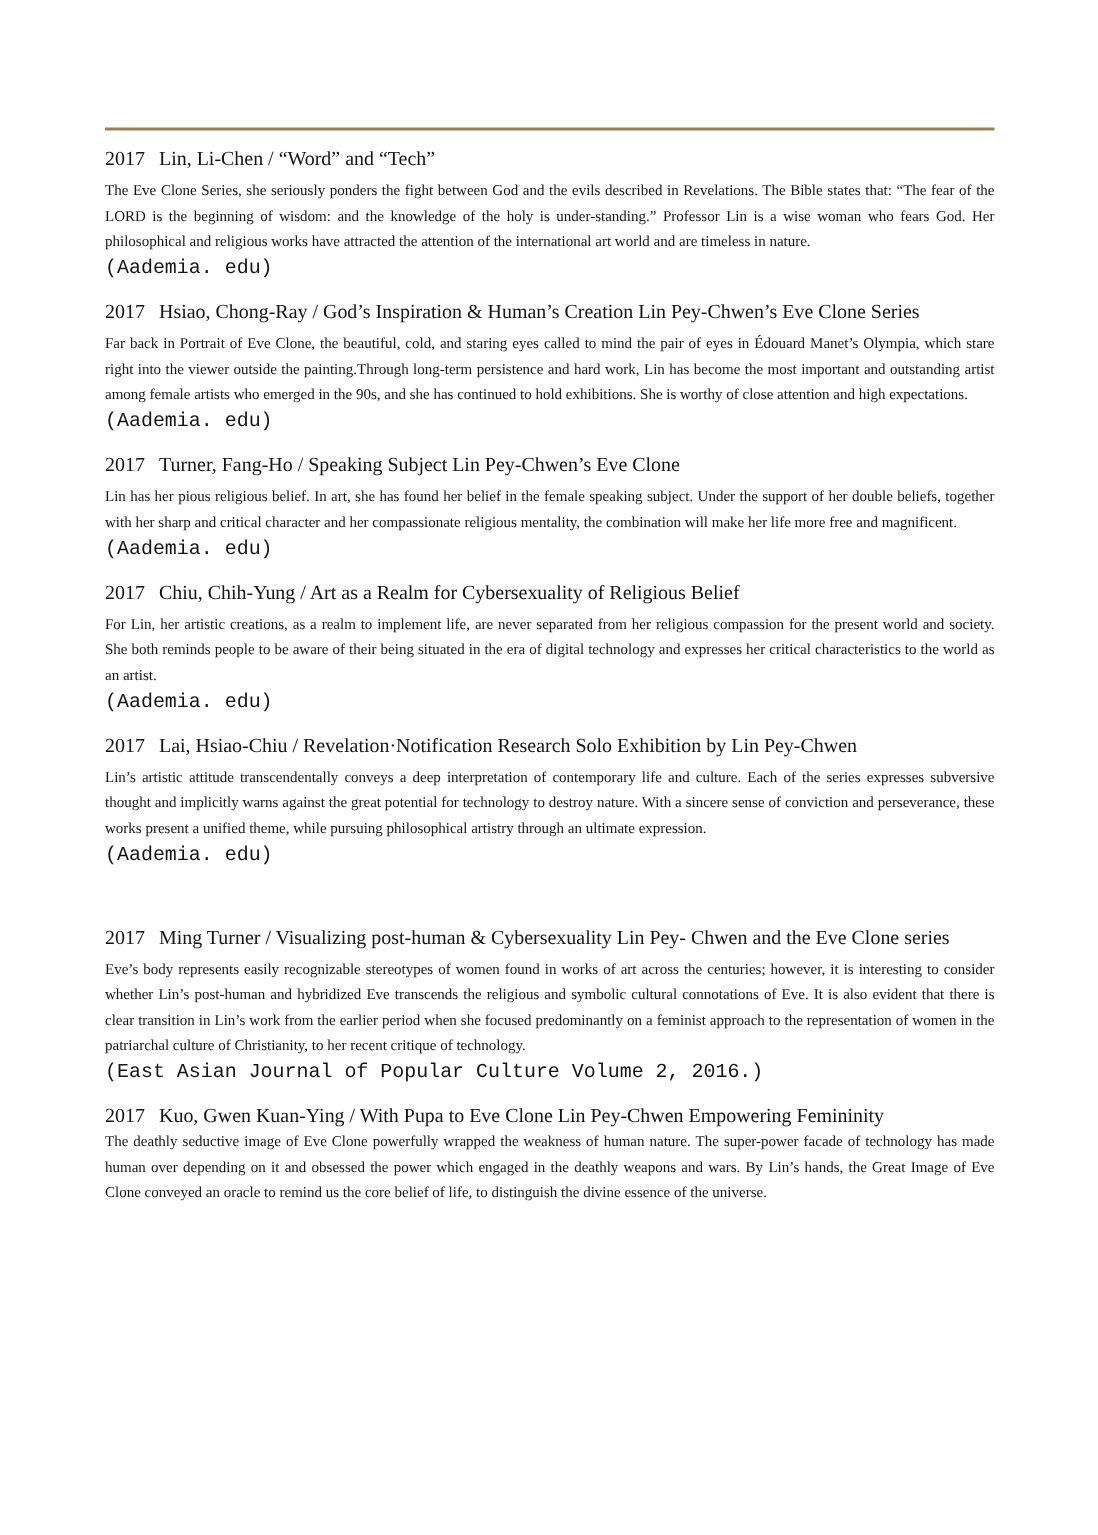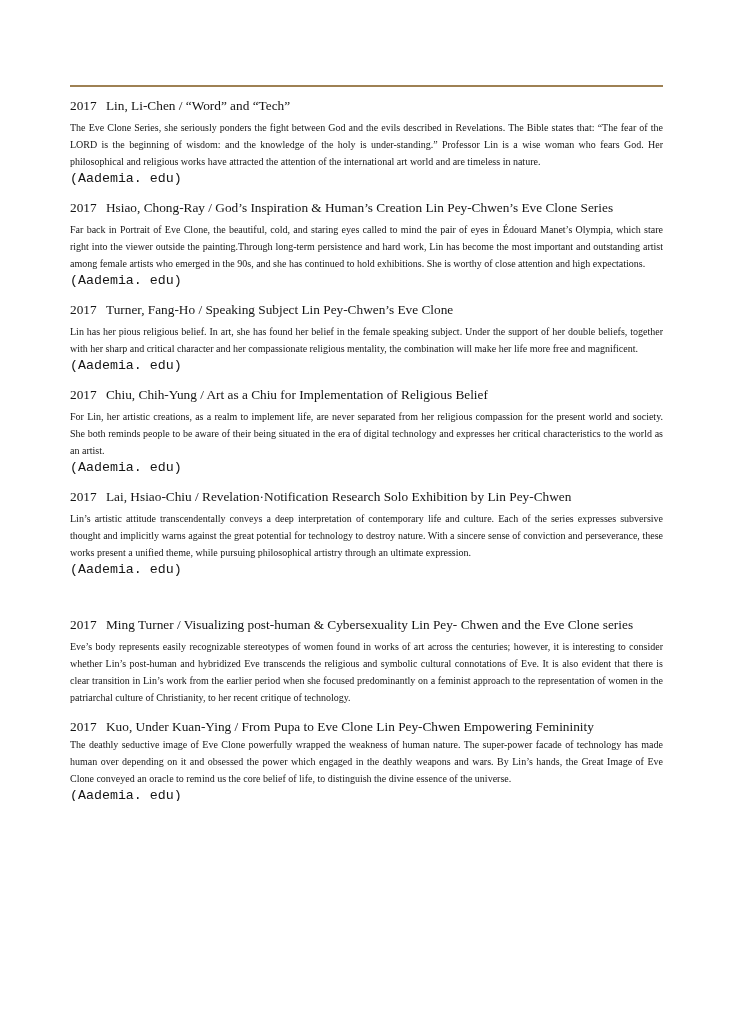--- a/index.html
+++ b/index.html
@@ -73,37 +73,38 @@
       <p class="source">(Aademia. edu)</p>
     </section>
 
     <section class="entry">
       <p class="heading"><span class="year">2017</span><span>Turner, Fang-Ho / Speaking Subject Lin Pey-Chwen’s Eve Clone</span></p>
       <p class="body">Lin has her pious religious belief. In art, she has found her belief in the female speaking subject. Under the support of her double beliefs, together with her sharp and critical character and her compassionate religious mentality, the combination will make her life more free and magnificent.</p>
       <p class="source">(Aademia. edu)</p>
     </section>
 
     <section class="entry">
-      <p class="heading"><span class="year">2017</span><span>Chiu, Chih-Yung / Art as a Chiu for Implementation of Religious Belief</span></p>
+      <p class="heading"><span class="year">2017</span><span>Chiu, Chih-Yung / Art as a Realm for Cybersexuality of Religious Belief</span></p>
       <p class="body">For Lin, her artistic creations, as a realm to implement life, are never separated from her religious compassion for the present world and society. She both reminds people to be aware of their being situated in the era of digital technology and expresses her critical characteristics to the world as an artist.</p>
       <p class="source">(Aademia. edu)</p>
     </section>
 
     <section class="entry">
       <p class="heading"><span class="year">2017</span><span>Lai, Hsiao-Chiu / Revelation·Notification Research Solo Exhibition by Lin Pey-Chwen</span></p>
       <p class="body">Lin’s artistic attitude transcendentally conveys a deep interpretation of contemporary life and culture. Each of the series expresses subversive thought and implicitly warns against the great potential for technology to destroy nature.  With a sincere sense of conviction and perseverance, these works present a unified theme, while pursuing philosophical artistry through an ultimate expression.</p>
       <p class="source">(Aademia. edu)</p>
     </section>
 
     <section class="entry entry--spaced">
       <p class="heading"><span class="year">2017</span><span>Ming Turner / Visualizing post-human &amp; Cybersexuality Lin Pey- Chwen and the Eve Clone series</span></p>
       <p class="body">Eve’s body represents easily recognizable stereotypes of women found in works of art across the centuries; however, it is interesting to consider whether Lin’s post-human and hybridized Eve transcends the religious and symbolic cultural connotations of Eve. It is also evident that there is clear transition in Lin’s work from the earlier period when she focused predominantly on a feminist approach to the representation of women in the patriarchal culture of Christianity, to her recent critique of technology.</p>
+      <p class="source">(East Asian Journal of Popular Culture Volume 2, 2016.)</p>
     </section>
 
     <section class="entry entry--tight">
-      <p class="heading"><span class="year">2017</span><span>Kuo, Under Kuan-Ying / From Pupa to Eve Clone Lin Pey-Chwen Empowering Femininity</span></p>
+      <p class="heading"><span class="year">2017</span><span>Kuo, Gwen Kuan-Ying / With Pupa to Eve Clone Lin Pey-Chwen Empowering Femininity</span></p>
       <p class="body">The deathly seductive image of Eve Clone powerfully wrapped the weakness of human nature. The super-power facade of technology has made human over depending on it and obsessed the power which engaged in the deathly weapons and wars. By Lin’s hands, the Great Image of Eve Clone conveyed an oracle to remind us the core belief of life, to distinguish the divine essence of the universe.</p>
       <p class="source">(Aademia. edu)</p>
     </section>
   </div>
 
   <div class="pagenum">391</div>
 </div>
 
 </body></html>

